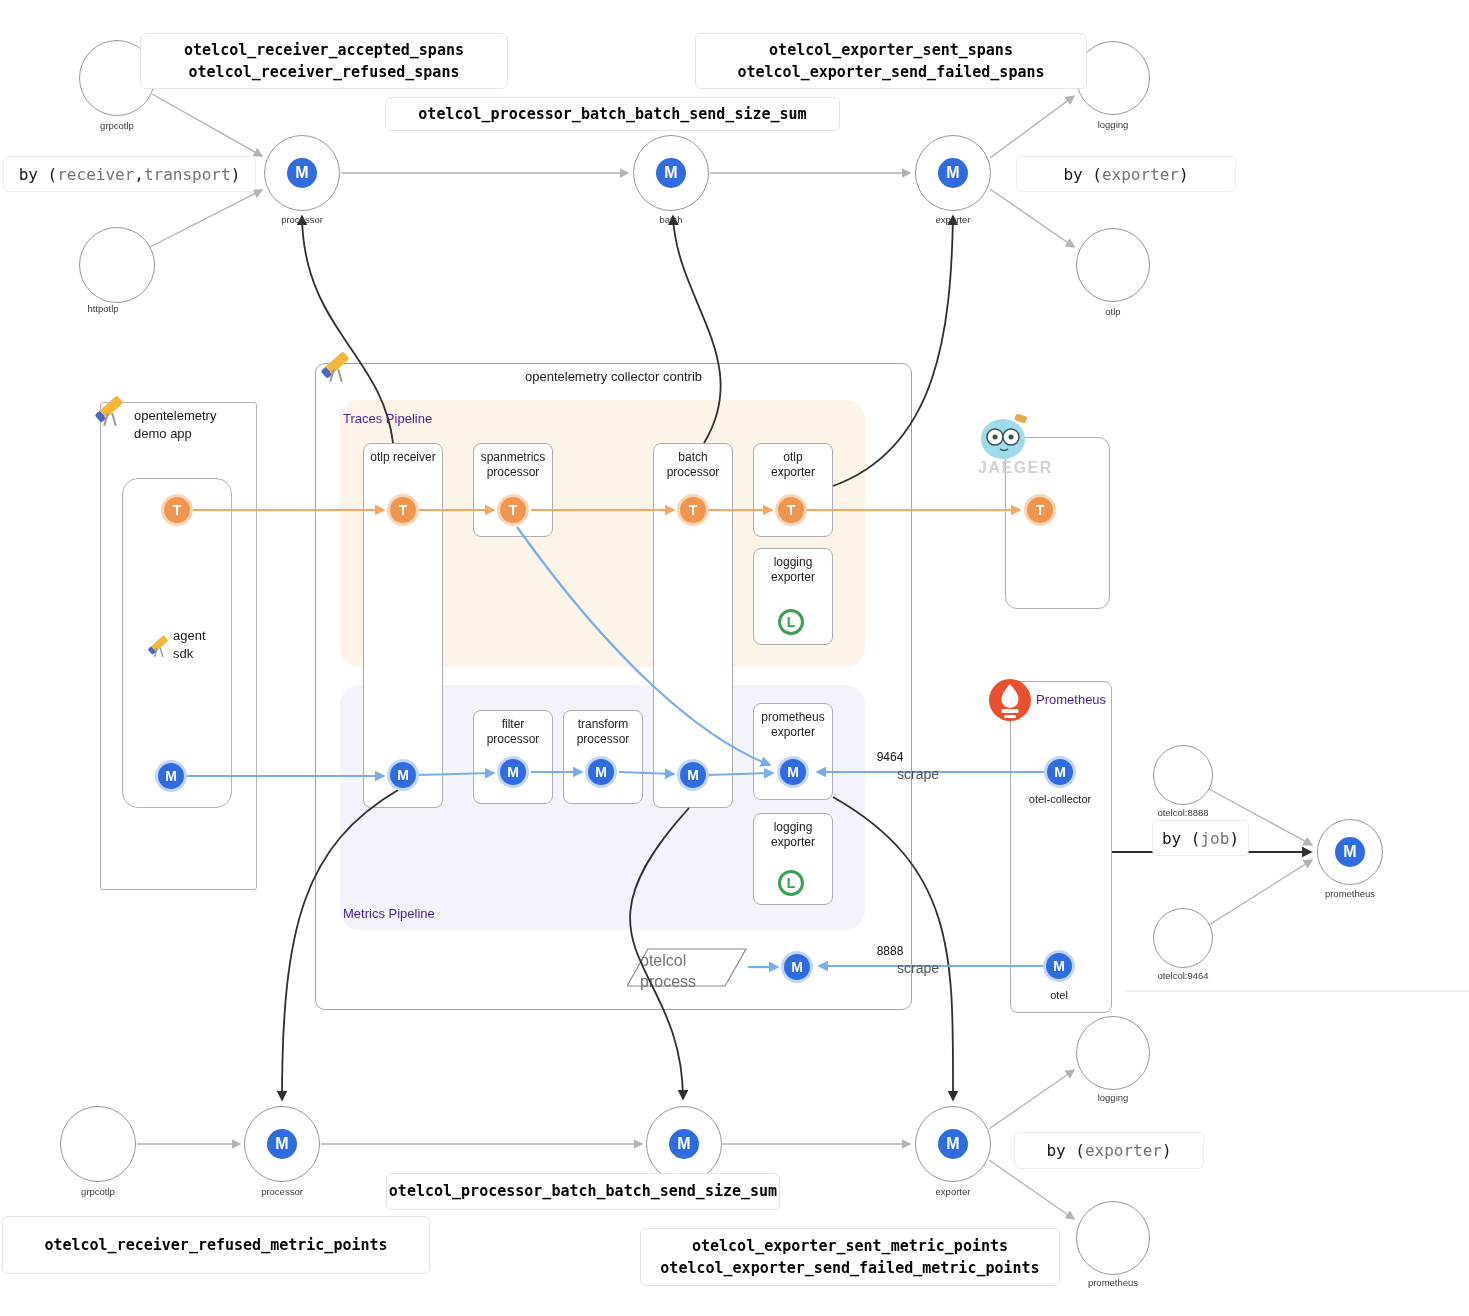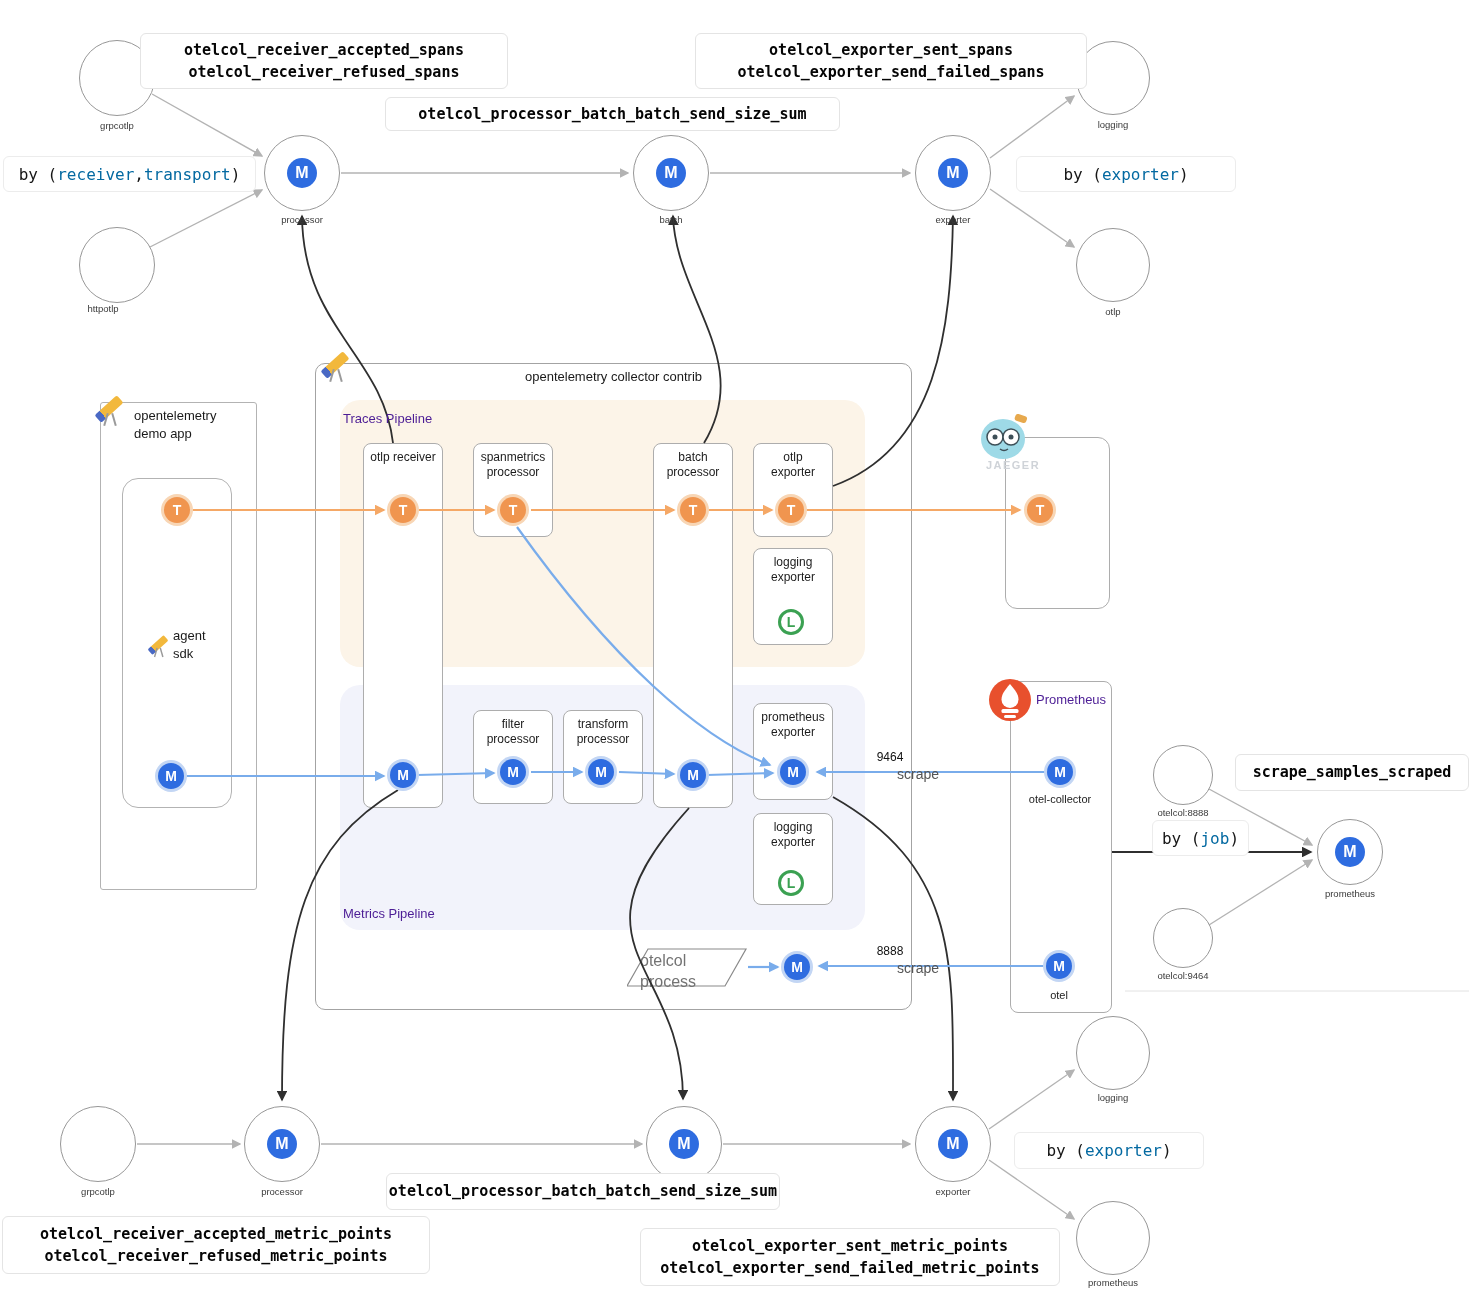--- a/index.html
+++ b/index.html
@@ -18,33 +18,33 @@
   .badge.m{background:#2e6ce0;box-shadow:0 0 0 3px #c3d6f4}
   .badge.t{background:#f0954f;box-shadow:0 0 0 3px #f8d6b5}
   .badge.l{background:#fff;border:3px solid #3ba152;color:#3ba152;box-shadow:0 0 0 2px #fff}
   .badge.big{position:static;width:30px;height:30px;font-size:16px;box-shadow:none}
   .tiny{position:absolute;width:100px;font-size:9.5px;color:#3a3a3a;text-align:center}
   .small-label{position:absolute;font-size:11px;color:#222;text-align:center}
   .faint{position:absolute;border:1px solid #e4e4e4;border-radius:6px;background:#fff;display:flex;flex-direction:column;align-items:center;justify-content:center}
   .mono-line{font-family:"DejaVu Sans Mono",monospace;font-weight:bold;font-size:15px;color:#050505;line-height:1.5;white-space:nowrap}
   .by{position:absolute;font-family:"DejaVu Sans Mono",monospace;font-size:16px;color:#161616;display:flex;align-items:center;justify-content:center;border:1px solid #ececec;border-radius:6px;background:#fff}
   .by span{white-space:pre}
-  .green{color:#0369a1}
+  .green{color:#737373}
   .pipelabel{position:absolute;font-size:13px;color:#4c1d95}
   .boxtitle{position:absolute;font-size:13px;font-weight:normal;color:#1a1a1a;text-align:center}
   .demo-title{position:absolute;font-size:13px;color:#1a1a1a;line-height:1.35}
   .port{position:absolute;font-size:12px;color:#111;text-align:center}
   .scrapev{position:absolute;font-size:14px;color:#555;text-align:center}
   .telescope{position:absolute;width:34px;height:34px}
   .telescope .tube{position:absolute;left:2px;top:12px;width:30px;height:10px;border-radius:2px;background:linear-gradient(90deg,#4a69c4 0 22%,#f2b83c 22% 100%);transform:rotate(-42deg)}
   .telescope .leg1,.telescope .leg2{position:absolute;width:2px;height:13px;background:#9a9a9a;top:21px}
   .telescope .leg1{left:13px;transform:rotate(16deg)}
   .telescope .leg2{left:21px;transform:rotate(-16deg)}
   .telescope.small{transform:scale(.72)}
-  .wordmark{position:absolute;font-size:11px;font-weight:bold;color:#cfd3d8;letter-spacing:1.5px;text-align:center}
+  .wordmark{position:absolute;font-size:16px;font-weight:bold;color:#cfd3d8;letter-spacing:1.5px;text-align:center}
   .para-text{position:absolute;font-size:16px;color:#737373;text-align:left;line-height:1.3}
 </style>
 </head>
 <body>
 
 <div class="layer">
 
   <div class="container" style="left:100px;top:402px;width:157px;height:488px;border-radius:3px;border-color:#b3b3b3"></div>
   <div class="container" style="left:122px;top:478px;width:110px;height:330px;border-radius:16px;border-color:#b3b3b3"></div>
 
@@ -302,23 +302,20 @@
   <div class="port" style="left:868px;top:944px;width:44px">8888</div>
   <div class="scrapev" style="left:896px;top:960px;width:44px">scrape</div>
 
   <div class="badge m" style="left:784px;top:954px">M</div>
 
   <div class="circle c60" style="left:1153px;top:745px"></div>
   <div class="tiny" style="left:1133px;top:807px">otelcol:8888</div>
   <div class="circle c60" style="left:1153px;top:908px"></div>
   <div class="tiny" style="left:1133px;top:970px">otelcol:9464</div>
 
-  <div class="faint" style="left:1235px;top:754px;width:234px;height:37px">
-    <div class="mono-line">scrape_samples_scraped</div>
-  </div>
   <div class="by" style="left:1152px;top:820px;width:97px;height:36px">
     <span>by (</span>
       <span class="green">job</span>
       <span>)</span>
   </div>
 
   <div class="ring c66" style="left:1317px;top:819px">
       <div class="badge m big">M</div>
     </div>
   <div class="tiny" style="left:1300px;top:888px">prometheus</div>
@@ -340,21 +337,20 @@
 
   <div class="circle c74" style="left:1076px;top:1016px"></div>
   <div class="tiny" style="left:1063px;top:1092px">logging</div>
   <div class="circle c74" style="left:1076px;top:1201px"></div>
   <div class="tiny" style="left:1063px;top:1277px">prometheus</div>
 
   <div class="faint" style="left:386px;top:1173px;width:394px;height:37px">
     <div class="mono-line">otelcol_processor_batch_batch_send_size_sum</div>
   </div>
   <div class="faint" style="left:2px;top:1216px;width:428px;height:58px">
-    <div class="mono-line">otelcol_receiver_accepted_metric_points</div>
     <div class="mono-line">otelcol_receiver_refused_metric_points</div>
   </div>
   <div class="faint" style="left:640px;top:1228px;width:420px;height:58px">
     <div class="mono-line">otelcol_exporter_sent_metric_points</div>
     <div class="mono-line">otelcol_exporter_send_failed_metric_points</div>
   </div>
   <div class="by" style="left:1014px;top:1132px;width:190px;height:37px">
     <span>by (</span>
       <span class="green">exporter</span>
       <span>)</span>

